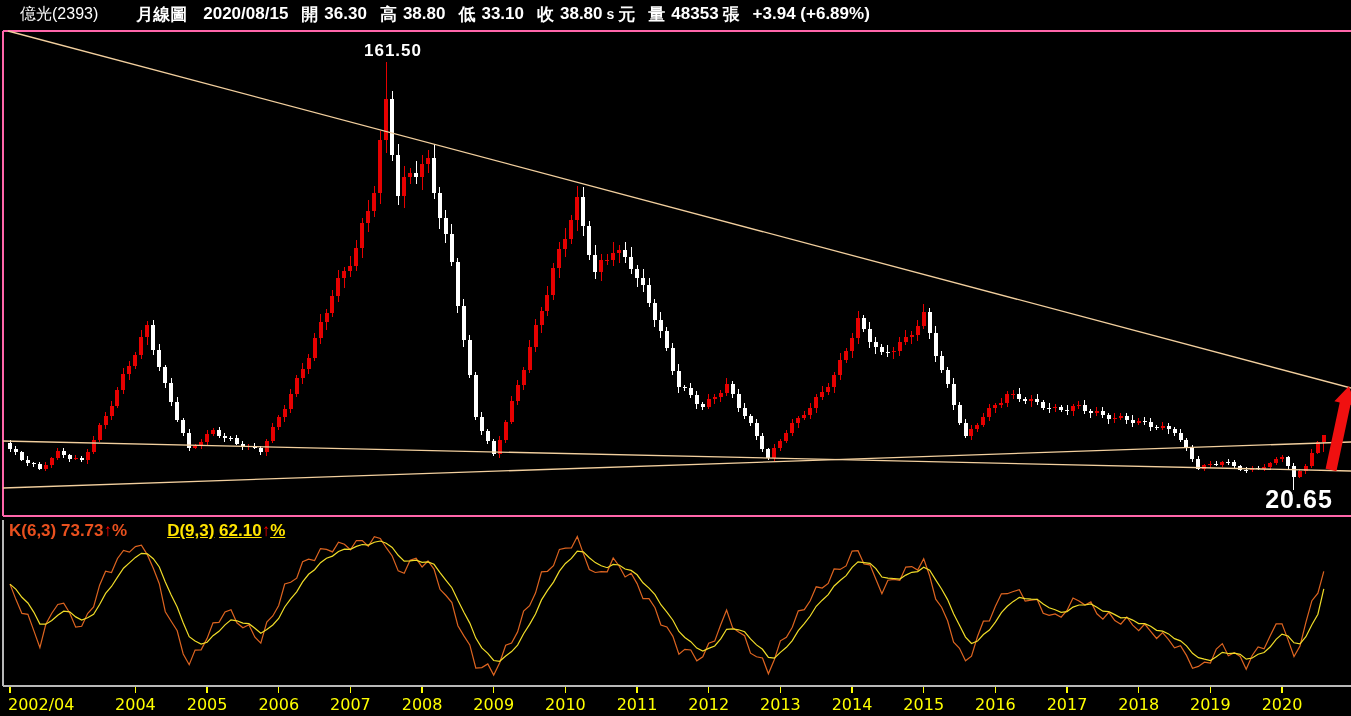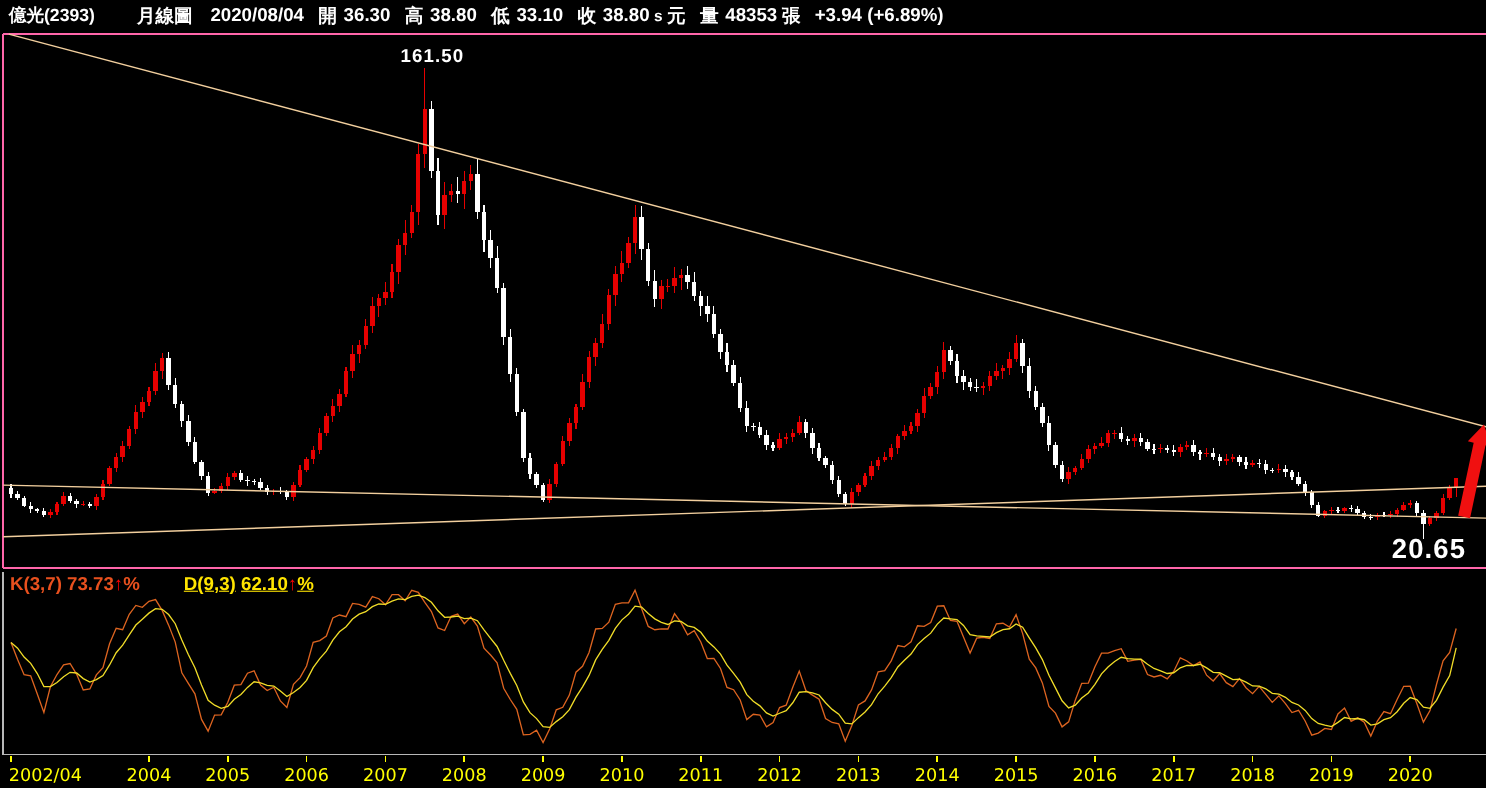--- a/index.html
+++ b/index.html
@@ -1,20 +1,20 @@
 <!DOCTYPE html>
 <html><head>
 <meta charset="utf-8">
 <style>
   html,body{margin:0;padding:0;background:#000;}
   .screen{position:relative;width:1351px;height:716px;background:#000;overflow:hidden;
           font-family:"Liberation Sans","DejaVu Sans",sans-serif;}
   .header{position:absolute;left:0;top:0;width:1351px;height:28px;display:flex;align-items:center;
           color:#fff;font-size:17px;white-space:nowrap;}
-  .header .hname{font-weight:700;margin-left:8px;margin-right:38px;font-size:16px;}
+  .header .hname{font-weight:400;margin-left:20px;margin-right:38px;font-size:16px;}
   .header .hb{font-weight:700;}
   .header .mr-lg{margin-right:16px;text-align:center;}
   .header .mr-md{margin-right:13px;}
   .header .mr-sm{margin-right:6px;}
   .header .mr-xs{margin-right:4px;}
   .kd-labels{position:absolute;left:9px;top:521px;font-size:17px;font-weight:700;white-space:nowrap;}
   .kd-k{color:#e8501e;}
   .kd-d{color:#ffe400;text-decoration:underline;}
   .kd-gap{display:inline-block;width:40px;}
   .kd-arrow{color:#ff0000;font-weight:700;}
@@ -24,21 +24,21 @@
   svg{position:absolute;left:0;top:0;}
 </style>
 </head>
 <body>
 
 <div class="screen">
 
   <div class="header">
     <span class="hname">億光(2393)</span>
     <span class="hb mr-lg">月線圖</span>
-    <span class="hb mr-md">2020/08/04</span>
+    <span class="hb mr-md">2020/08/15</span>
     <span class="hb mr-sm">開</span>
     <span class="hb mr-md">36.30</span>
     <span class="hb mr-sm">高</span>
     <span class="hb mr-md">38.80</span>
     <span class="hb mr-sm">低</span>
     <span class="hb mr-md">33.10</span>
     <span class="hb mr-sm">收</span>
     <span class="hb mr-xs">38.80</span>
     <span class="hb mr-xs" style="font-size:14px;">s</span>
     <span class="hb mr-md">元</span>
@@ -546,21 +546,21 @@
         <line x1="1138.708" y1="687" x2="1138.708" y2="693" stroke="#ffff00" stroke-width="1.5" shape-rendering="crispEdges"></line>
         <text x="1138.708" y="710" fill="#ffff00" font-size="16" font-family="&quot;DejaVu Sans&quot;,&quot;Liberation Sans&quot;,sans-serif" text-anchor="middle">2018</text>
         <line x1="1210.372" y1="687" x2="1210.372" y2="693" stroke="#ffff00" stroke-width="1.5" shape-rendering="crispEdges"></line>
         <text x="1210.372" y="710" fill="#ffff00" font-size="16" font-family="&quot;DejaVu Sans&quot;,&quot;Liberation Sans&quot;,sans-serif" text-anchor="middle">2019</text>
         <line x1="1282.036" y1="687" x2="1282.036" y2="693" stroke="#ffff00" stroke-width="1.5" shape-rendering="crispEdges"></line>
         <text x="1282.036" y="710" fill="#ffff00" font-size="16" font-family="&quot;DejaVu Sans&quot;,&quot;Liberation Sans&quot;,sans-serif" text-anchor="middle">2020</text>
       </g>
   </svg>
 
   <div class="kd-labels">
-    <span class="kd-k">K(3,7)</span>
+    <span class="kd-k">K(6,3)</span>
     <span class="kd-k">73.73</span><span class="kd-arrow">↑</span><span class="kd-k">%</span><span class="kd-gap"></span><span class="kd-d">D(9,3)</span>
     <span class="kd-d">62.10</span><span class="kd-arrow">↑</span><span class="kd-d">%</span>
   </div>
 
   <div class="anno peak">161.50</div>
   <div class="anno low">20.65</div>
 
 </div>
 
 </body></html>

